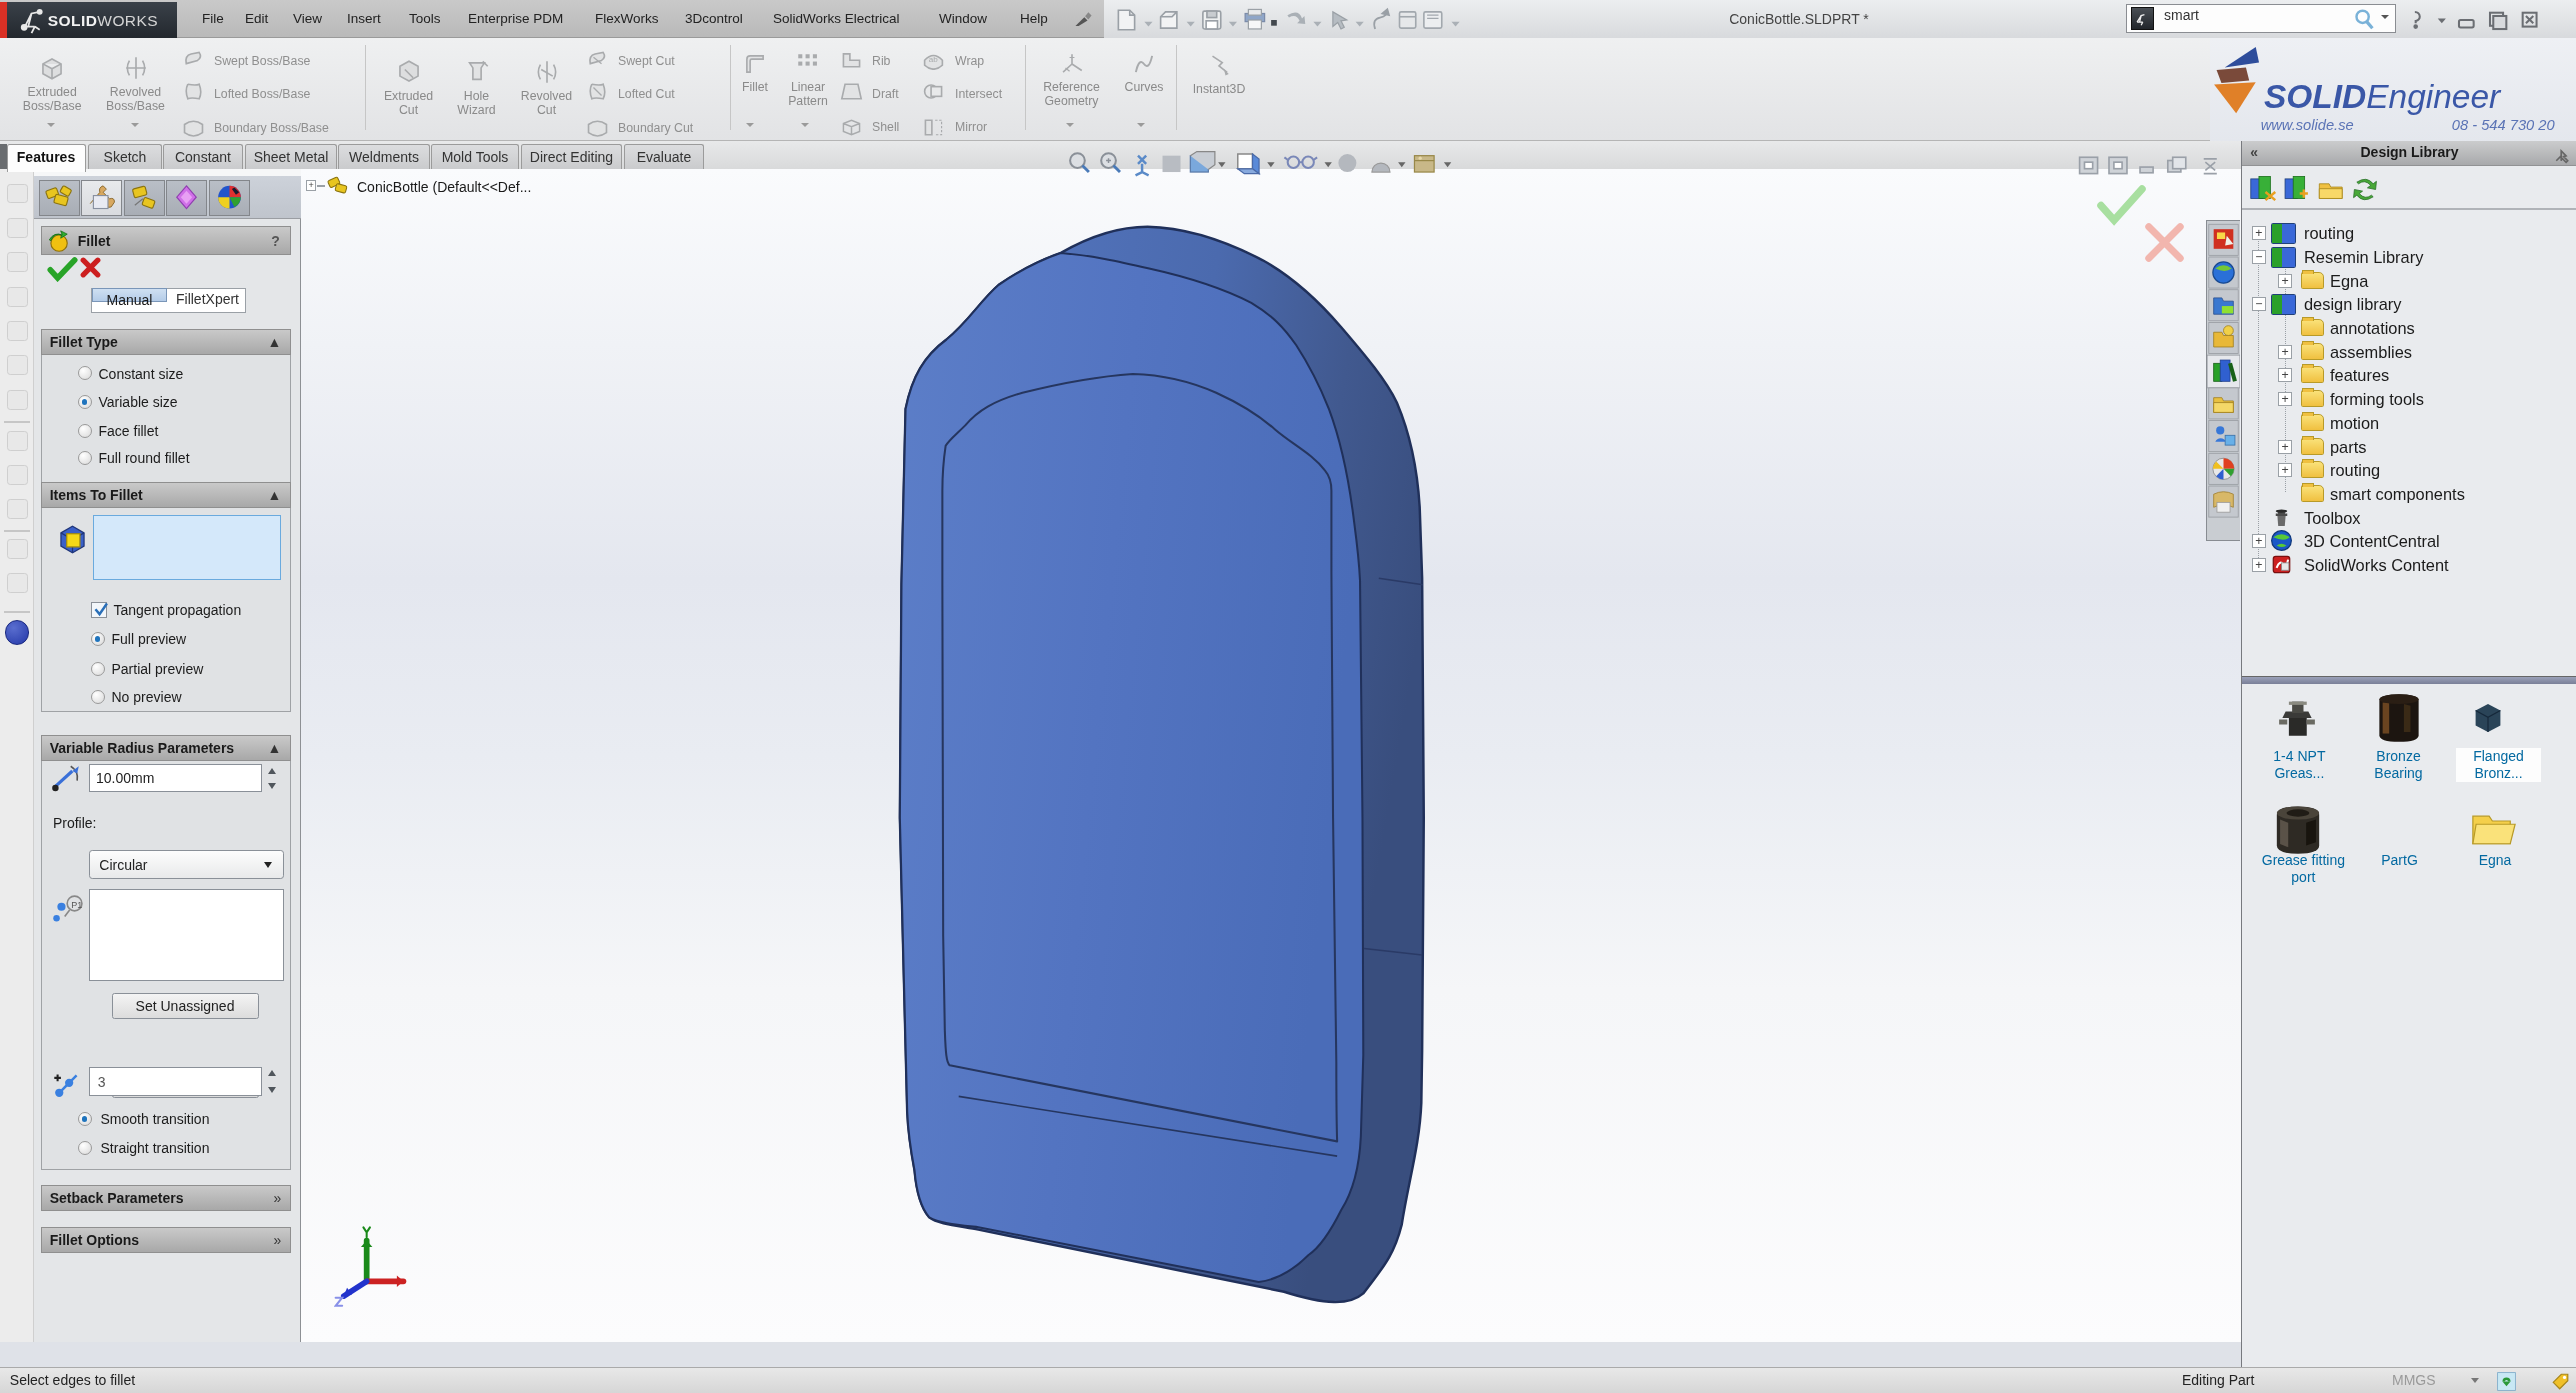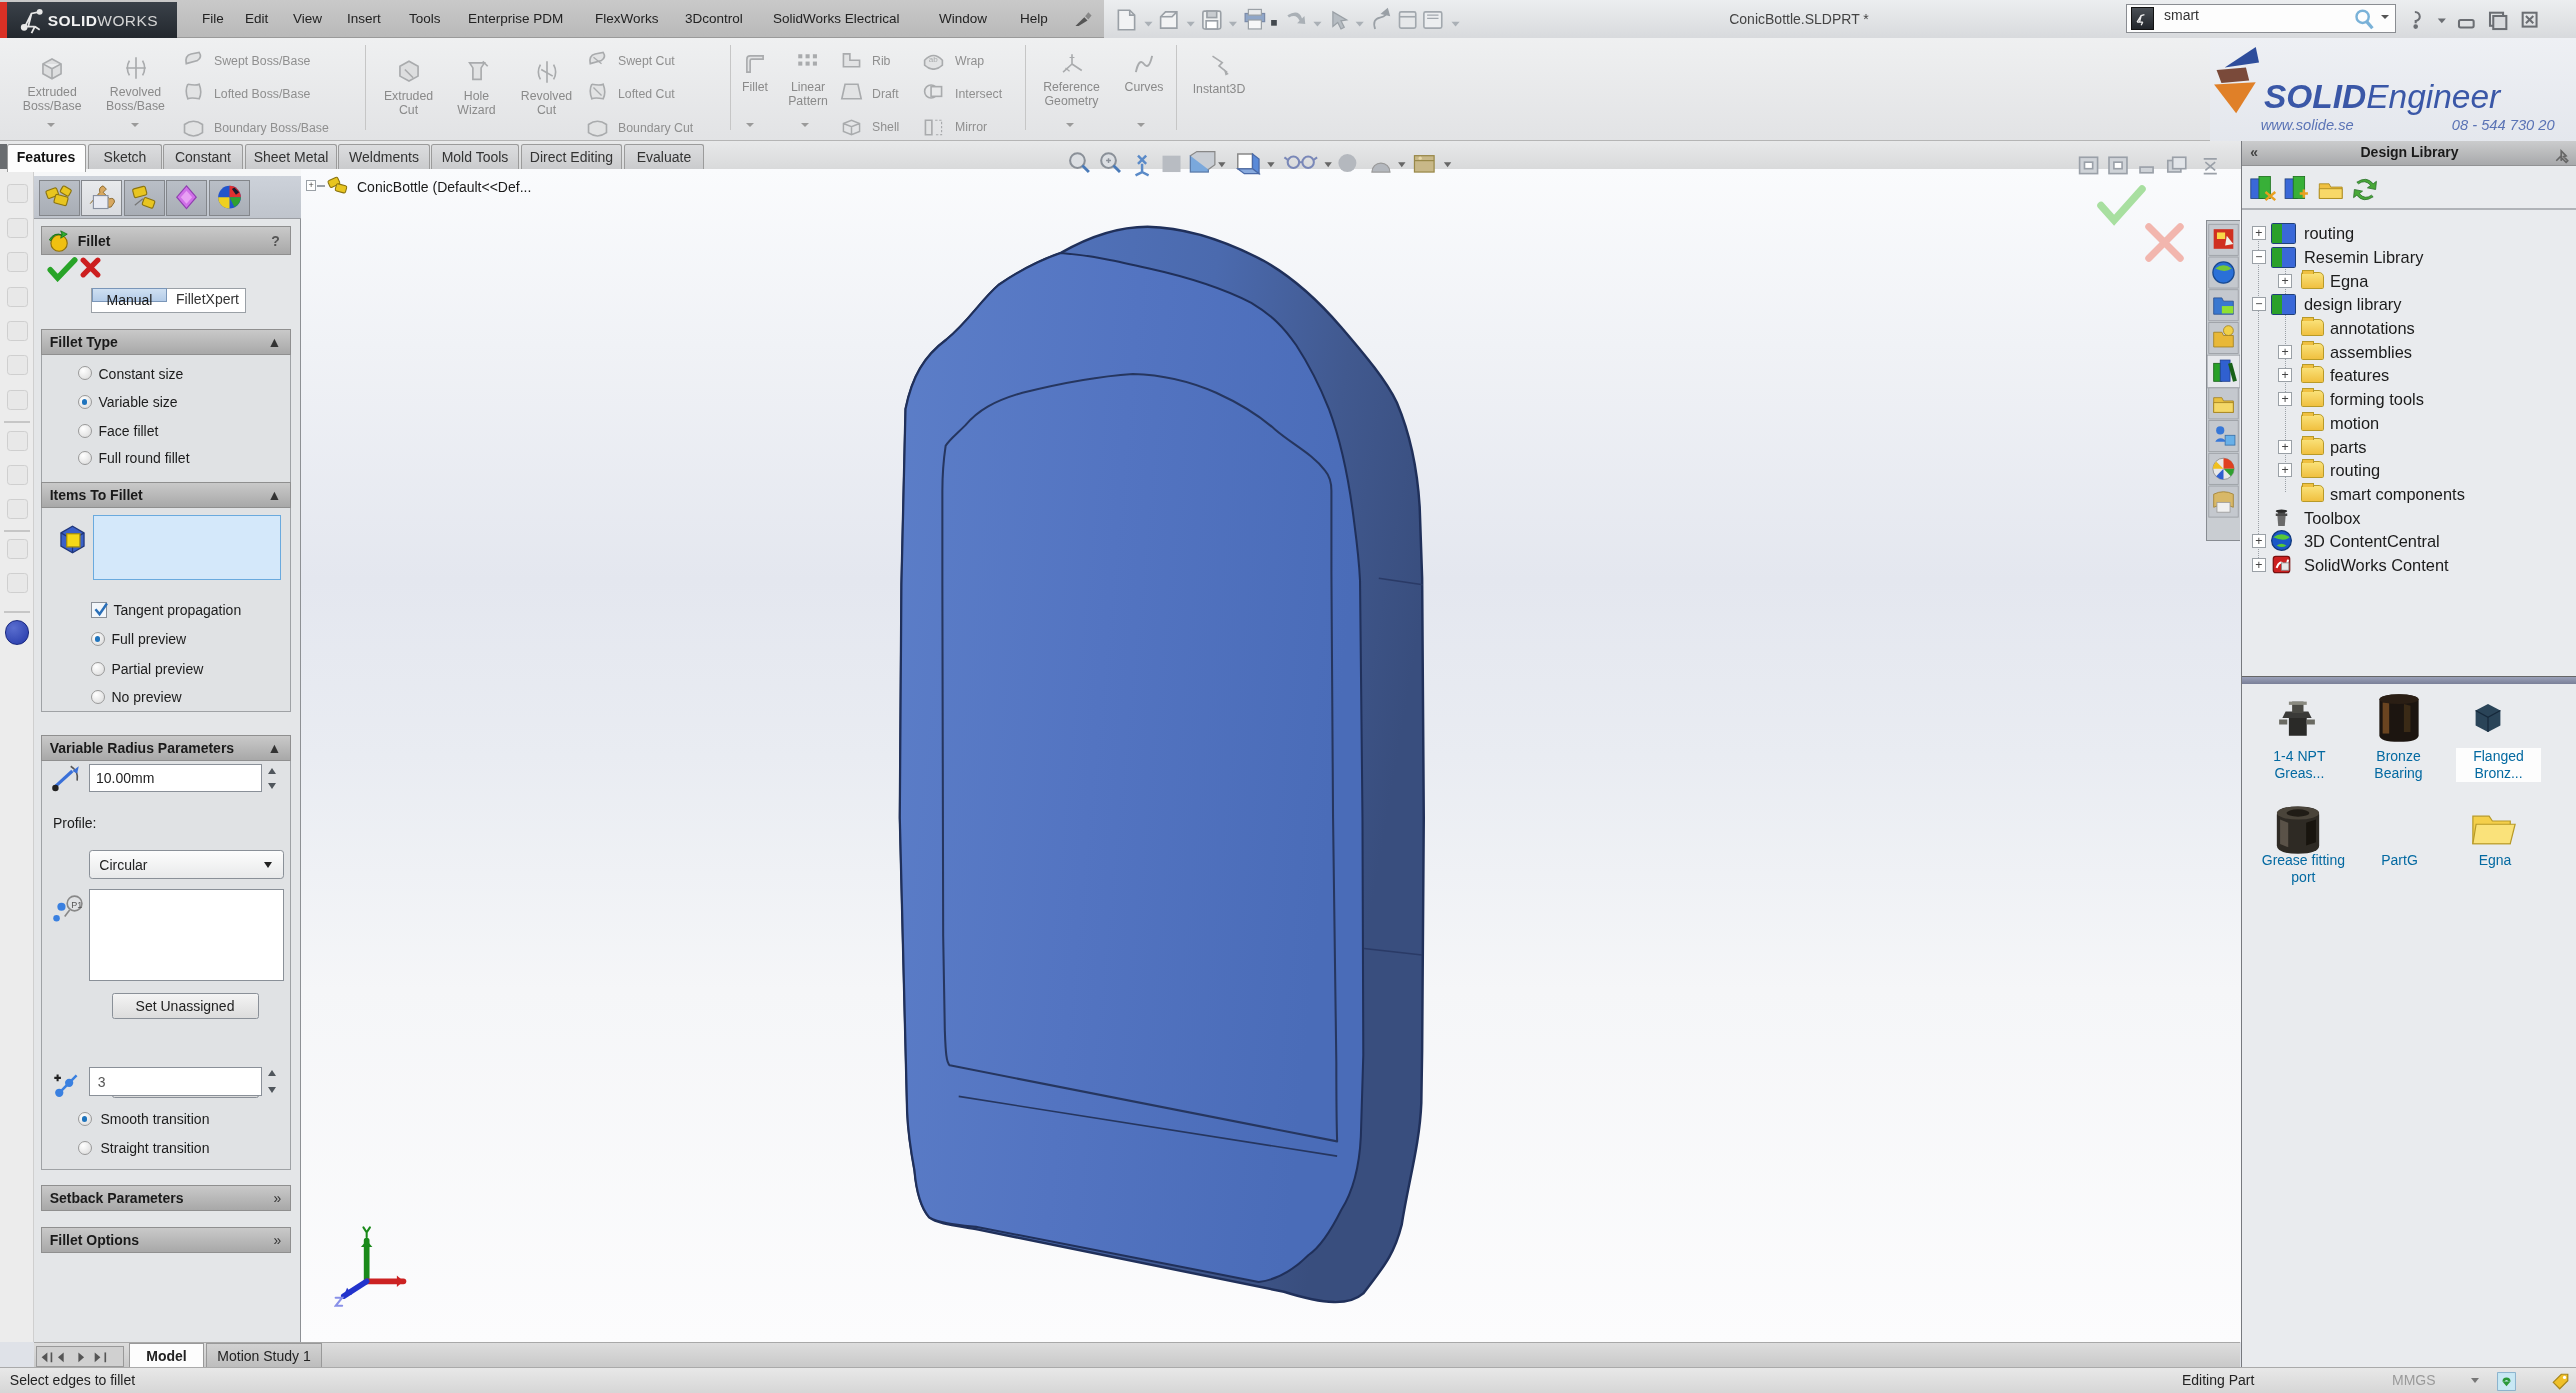--- a/index.html
+++ b/index.html
@@ -640,35 +640,20 @@
             <path d="M20 303 l-9 9 a13 13 0 0 0 9 4 Z" fill="#3060d0"></path>
             <path d="M20 303 l-13 0 a13 13 0 0 1 4 -9 Z" fill="#f0c020"></path>
             <path d="M20 303 l9 9 a13 13 0 0 0 4 -9 Z" fill="#30a030"></path>
           <rect x="2" y="324" width="36" height="38" fill="#c4c8ce" stroke="#989ca2"></rect>
             <path d="M8 334 q12 -6 24 0 l0 16 q-12 -6 -24 0 Z" fill="#d8b868" stroke="#a08030"></path>
             <rect x="12" y="344" width="16" height="12" fill="#f0f0f0" stroke="#999"></rect>
         </g>
       </svg>
     </div>
   </div>
-  <div class="abs" id="modeltabs">
-    <div class="abs" style="left:1.6px;top:3.3px;width:88px;height:21px;background:#d0d0d0;border:0.8px solid #999;"></div>
-    <svg class="abs" style="left:4.9px;top:6.5px;" width="82" height="14.7" viewBox="0 0 100 18">
-        <g fill="#555">
-          <path d="M10 3 l0 12 -7 -6 Z"></path>
-          <path d="M14 3 l0 12 2 0 0 -12 Z"></path>
-          <path d="M30 3 l0 12 -7 -6 Z"></path>
-          <path d="M48 3 l0 12 7 -6 Z"></path>
-          <path d="M68 3 l0 12 7 -6 Z"></path>
-          <path d="M80 3 l0 12 2 0 0 -12 Z"></path>
-        </g>
-      </svg>
-    <div class="mtab active" style="left:95px;width:75px;">Model</div>
-    <div class="mtab" style="left:172px;width:116px;">Motion Study 1</div>
-  </div>
   <div class="abs" id="rightpanel">
     <div id="rpheader"><span style="position:absolute;left:8.2px;color:#444;">«</span>Design Library<svg style="position:absolute;right:6.5px;top:4.9px;" width="18" height="18" viewBox="0 0 22 22">
           <path d="M4 18 L10 12 M10 6 l6 6 -3 1 5 5 -2 2 -5 -5 -1 3 Z" stroke="#666" stroke-width="2" fill="#aaa"></path>
         </svg></div>
     <svg class="abs" style="left:6.5px;top:33px;" width="139" height="31" viewBox="0 0 170 38">
       <g>
         <rect x="2" y="6" width="15" height="24" fill="#3a68d8" stroke="#20407a"></rect>
           <rect x="12" y="3" width="14" height="27" fill="#38b038" stroke="#1a701a"></rect>
           <path d="M20 22 l12 10 M32 22 l-12 10" stroke="#e8a020" stroke-width="3"></path>
         <rect x="44" y="6" width="15" height="24" fill="#3a68d8" stroke="#20407a"></rect>

